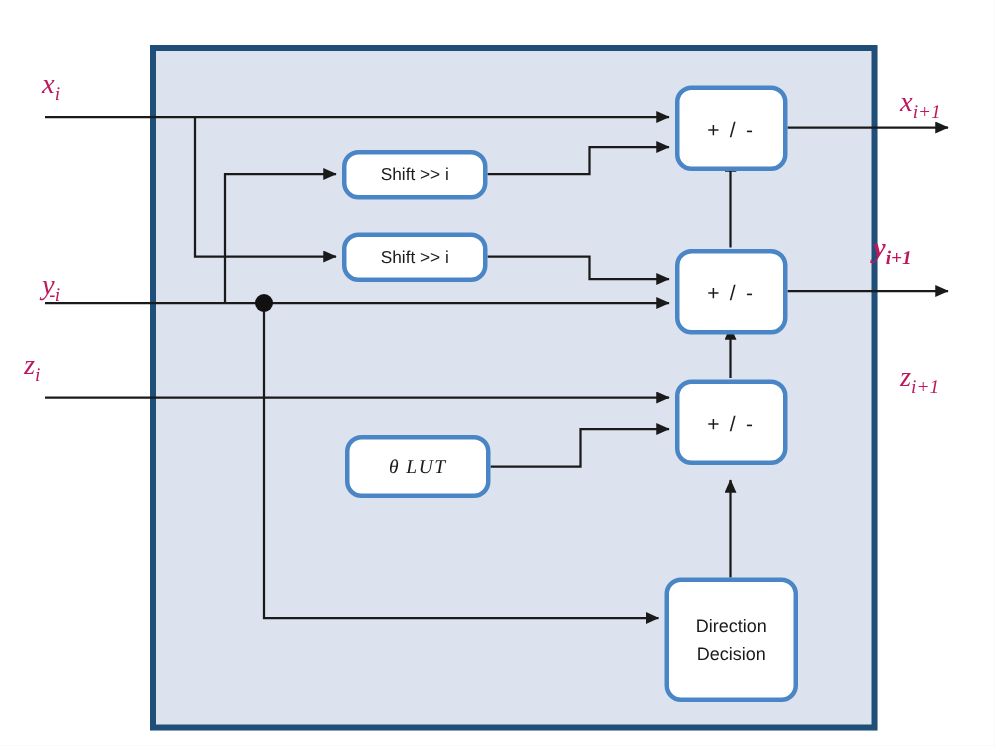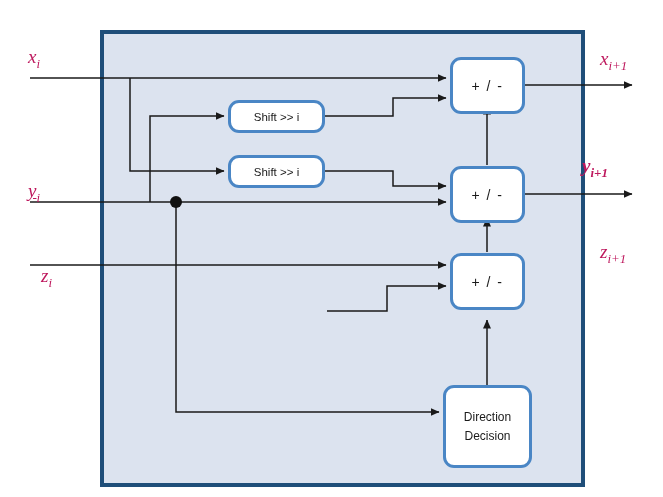--- a/index.html
+++ b/index.html
@@ -125,20 +125,23 @@
   </svg>
 
   <div class="blk blk-shift" style="left:228px; top:100px; width:97px; height:33px;">
     <span>Shift &gt;&gt; i</span>
   </div>
 
   <div class="blk blk-shift" style="left:228px; top:155px; width:97px; height:33px;">
     <span>Shift &gt;&gt; i</span>
   </div>
 
+  <div class="blk blk-lut" style="left:230px; top:290px; width:97px; height:42px;">
+    <span>θ LUT</span>
+  </div>
 
   <div class="blk blk-adder" style="left:450px; top:57px; width:75px; height:57px;">
     <span>+ / -</span>
   </div>
 
   <div class="blk blk-adder" style="left:450px; top:166px; width:75px; height:57px;">
     <span>+ / -</span>
   </div>
 
   <div class="blk blk-adder" style="left:450px; top:253px; width:75px; height:57px;">
@@ -151,25 +154,25 @@
   </div>
 
   <div class="mathlbl" style="left:28px; top:46px;">
     <span>x</span><sub>i</sub>
   </div>
 
   <div class="mathlbl" style="left:28px; top:180px;text-decoration:underline;">
     <span>y</span><sub>i</sub>
   </div>
 
-  <div class="mathlbl" style="left:41px; top:233px;margin-top:32px;">
+  <div class="mathlbl" style="left:16px; top:233px;">
     <span>z</span><sub>i</sub>
   </div>
 
-  <div class="mathlbl" style="left:600px; top:48px;">
+  <div class="mathlbl" style="left:600px; top:58px;">
     <span>x</span><sub>i+1</sub>
   </div>
 
   <div class="mathlbl" style="left:582px; top:155px;font-weight:bold;">
     <span>y</span><sub>i+1</sub>
   </div>
 
   <div class="mathlbl" style="left:600px; top:241px;">
     <span>z</span><sub>i+1</sub>
   </div>

